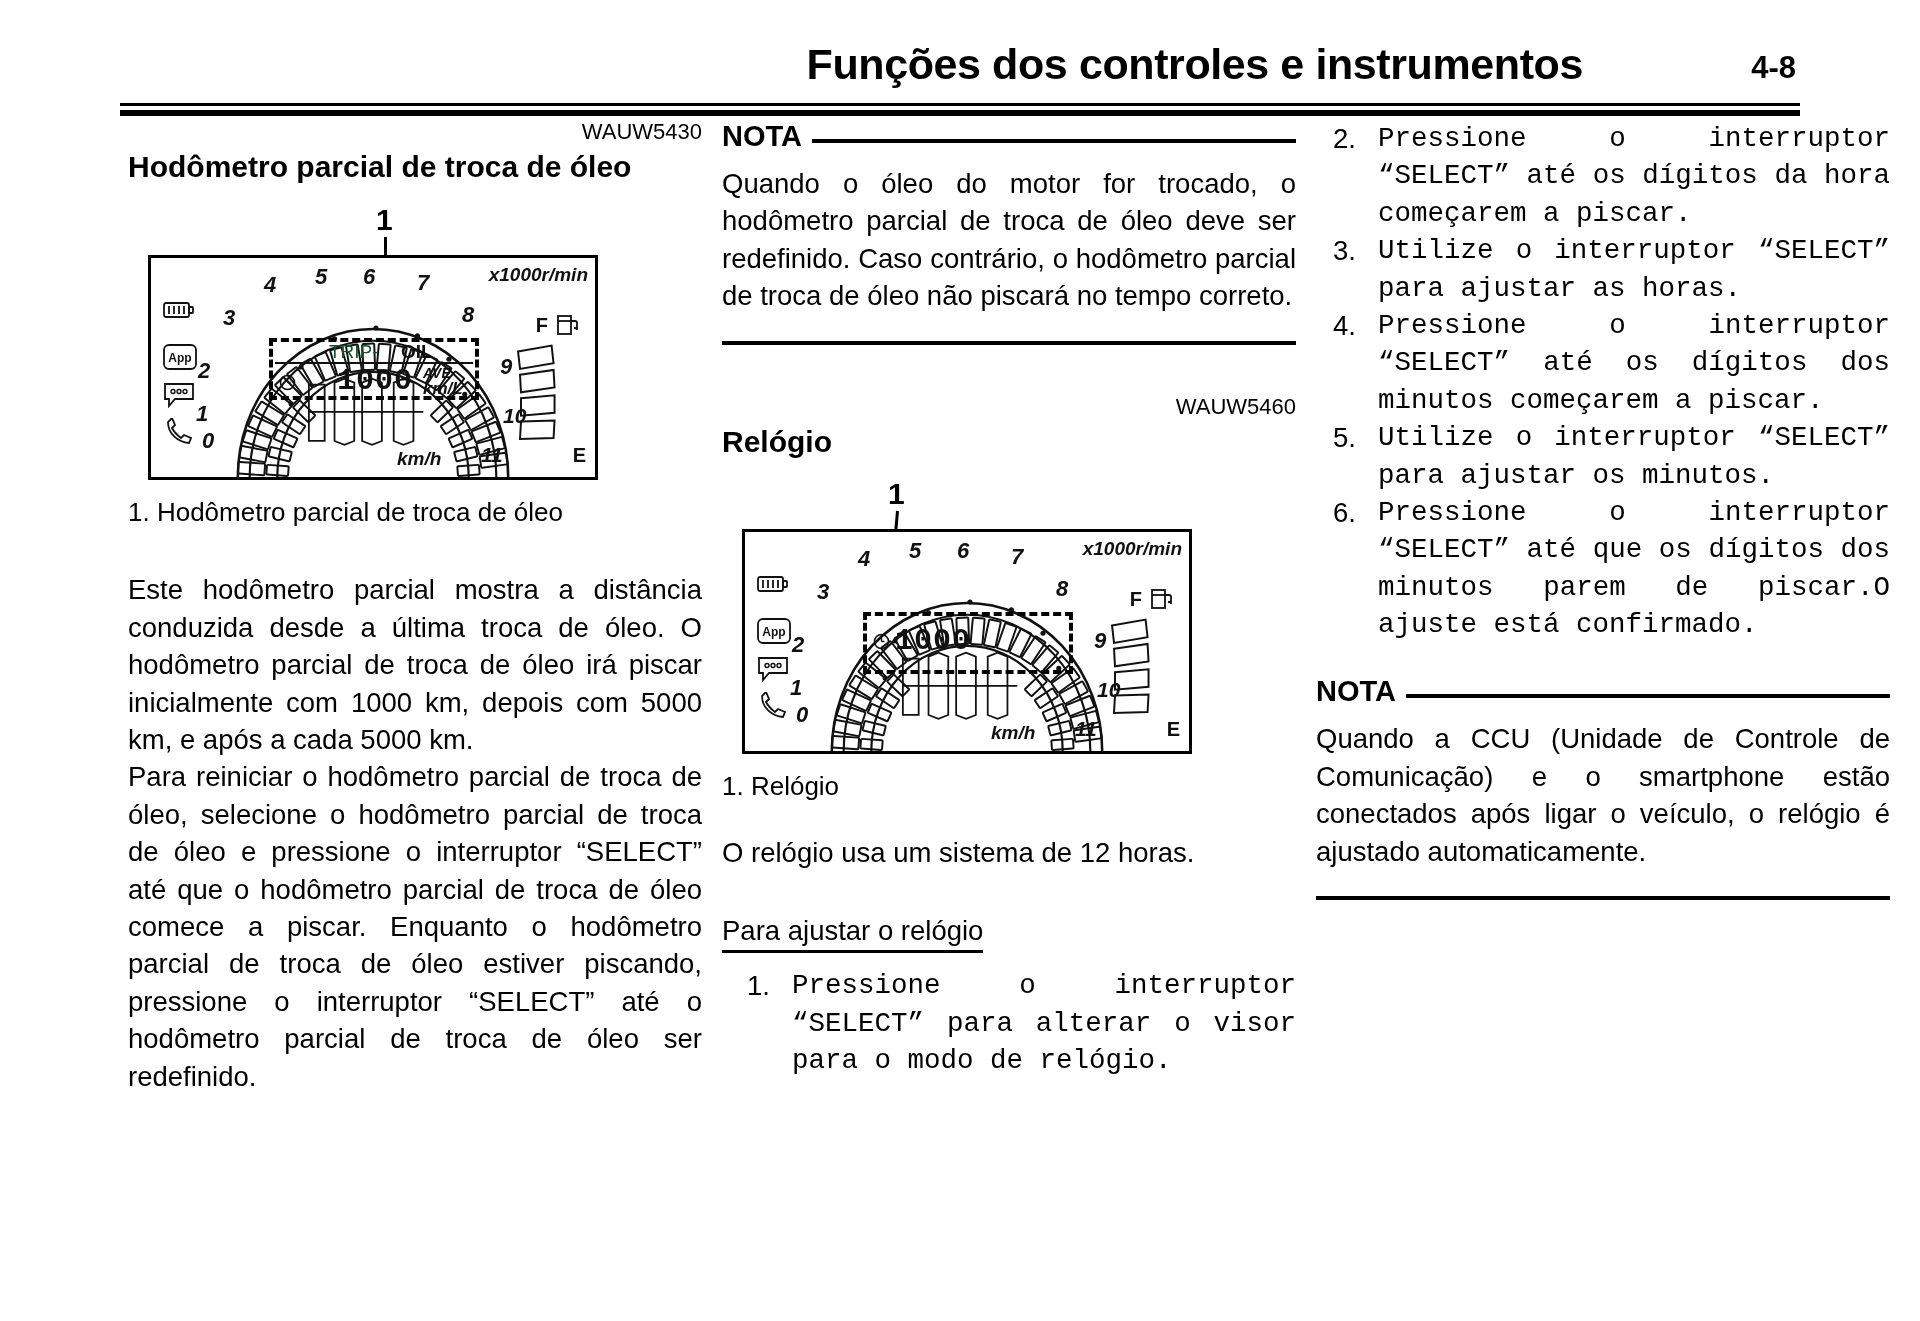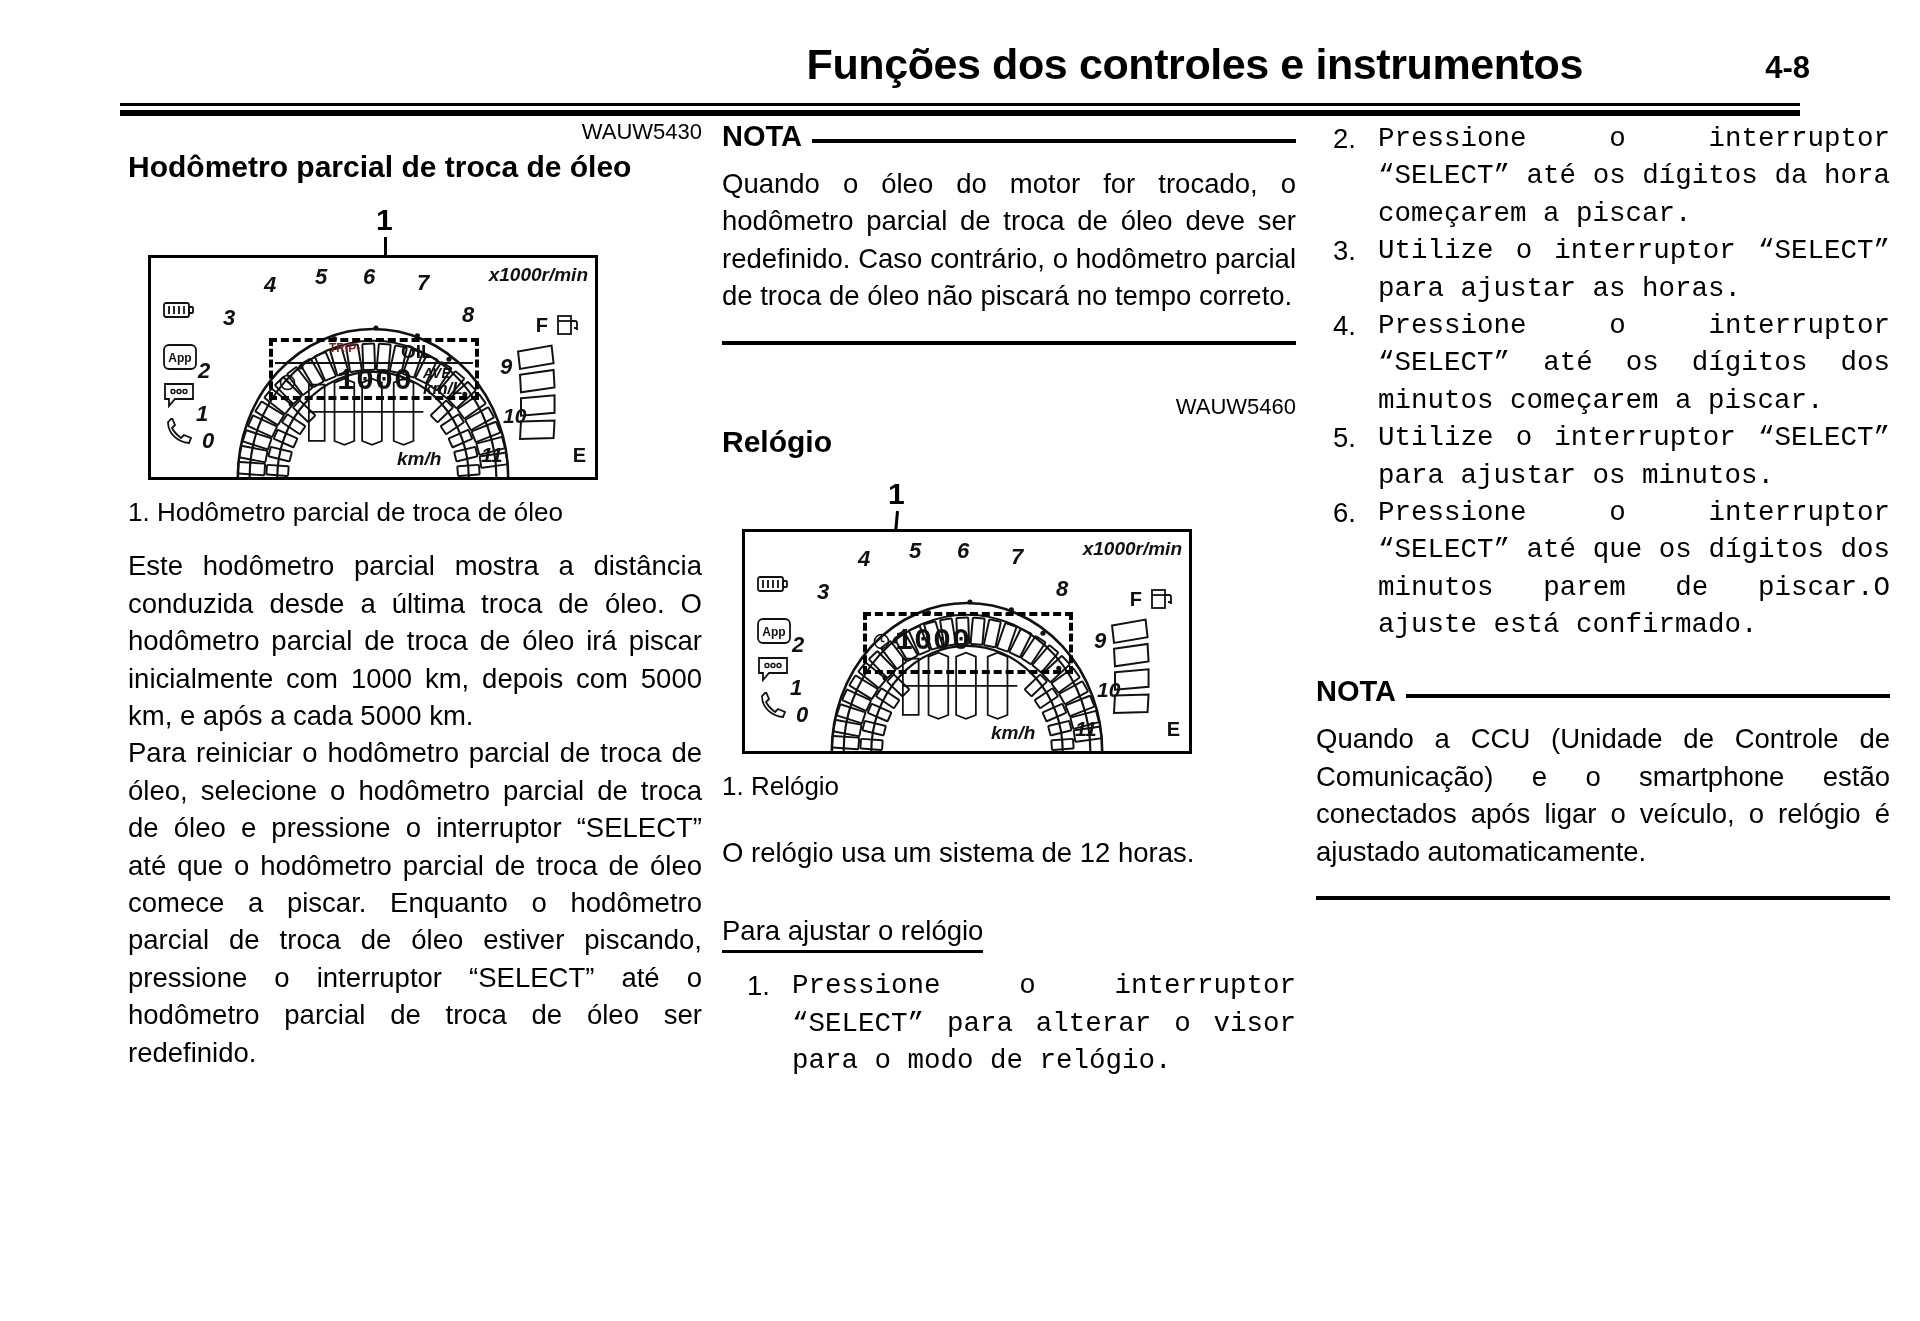--- a/index.html
+++ b/index.html
@@ -16,21 +16,21 @@
   
   #header {
     position:absolute; left:0; top:0; width:1920px; height:112px;
   }
   #header-title {
     position:absolute; right:337px; top:40px;
     font-size:43px; font-weight:bold; letter-spacing:-0.4px;
     white-space:nowrap;
   }
   #page-number {
-    position:absolute; right:110px; top:50px;
+    position:absolute; right:124px; top:50px;
     font-size:31px; font-weight:bold; letter-spacing:0px;
   }
   #header-rule-thin {
     position:absolute; left:120px; top:103px; width:1680px; height:3px;
     background:#000;
   }
   #header-rule-thick {
     position:absolute; left:120px; top:110px; width:1680px; height:6px;
     background:#000;
   }
@@ -288,21 +288,21 @@
           <path d="M16 9 h4 a2 2 0 0 1 2 2 v7 a2 2 0 0 0 -2 -2 h-1"></path>
         </g>
           </svg>
       </span>
       <span style="position:absolute;right:9px;top:186px;font-size:20px;font-weight:bold;color:#111;">E</span>
 
       <div style="position:absolute;left:118px;top:80px;width:210px;height:62px;
                   border:4px dashed #000;"></div>
       <div style="position:absolute;left:124px;top:104px;width:198px;height:2px;background:#111;"></div>
 
-      <span style="position:absolute;left:178px;top:83px;font-size:12px;font-weight:bold;color:#7f1d1d;">TRIP-</span>
+      <span style="position:absolute;left:178px;top:83px;font-size:19px;font-weight:normal;color:#14532d;">TRIP-</span>
       <span style="position:absolute;left:250px;top:83px;font-size:19px;font-weight:bold;color:#111;">OIL</span>
 
       <span style="position:absolute;left:128px;top:116px;width:17px;height:17px;">
         <svg viewBox="0 0 17 17">
             <circle cx="8.5" cy="8.5" r="7" fill="none" stroke="#111" stroke-width="1.6"></circle>
         <line x1="8.5" y1="8.5" x2="8.5" y2="4.5" stroke="#111" stroke-width="1.4"></line>
         <line x1="8.5" y1="8.5" x2="11.5" y2="8.5" stroke="#111" stroke-width="1.4"></line>
           </svg>
       </span>
 
@@ -342,21 +342,21 @@
       <span style="position:absolute;left:13px;top:160px;width:30px;height:28px;">
         <svg viewBox="0 0 30 28">
             <path d="M4 4 c0 12 10 20 21 21 l2 -5 l-7 -3 l-3 3 c-4 -3 -7 -6 -9 -10 l3 -3 l-3 -7 z" fill="none" stroke="#111" stroke-width="1.8"></path>
           </svg>
       </span>
     </div>
   </div>
 
   <p class="caption">1. Hodômetro parcial de troca de óleo</p>
 
-  <p class="body" style="margin-top:18px;">Este hodômetro parcial mostra a distância conduzida desde a última troca de óleo. O hodômetro parcial de troca de óleo irá piscar inicialmente com 1000 km, depois com 5000 km, e após a cada 5000 km.</p>
+  <p class="body" style="margin-top:42px;">Este hodômetro parcial mostra a distância conduzida desde a última troca de óleo. O hodômetro parcial de troca de óleo irá piscar inicialmente com 1000 km, depois com 5000 km, e após a cada 5000 km.</p>
   <p class="body" style="margin-top:0px;">Para reiniciar o hodômetro parcial de troca de óleo, selecione o hodômetro parcial de troca de óleo e pressione o interruptor “SELECT” até que o hodômetro parcial de troca de óleo comece a piscar. Enquanto o hodômetro parcial de troca de óleo estiver piscando, pressione o interruptor “SELECT” até o hodômetro parcial de troca de óleo ser redefinido.</p>
 </div>
 
 <div class="col" id="col-mid">
 
   <div class="nota-head">
     <span class="lbl">NOTA</span>
     <span class="rule"></span>
   </div>
   <p class="body">Quando o óleo do motor for trocado, o hodômetro parcial de troca de óleo deve ser redefinido. Caso contrário, o hodômetro parcial de troca de óleo não piscará no tempo correto.</p>

